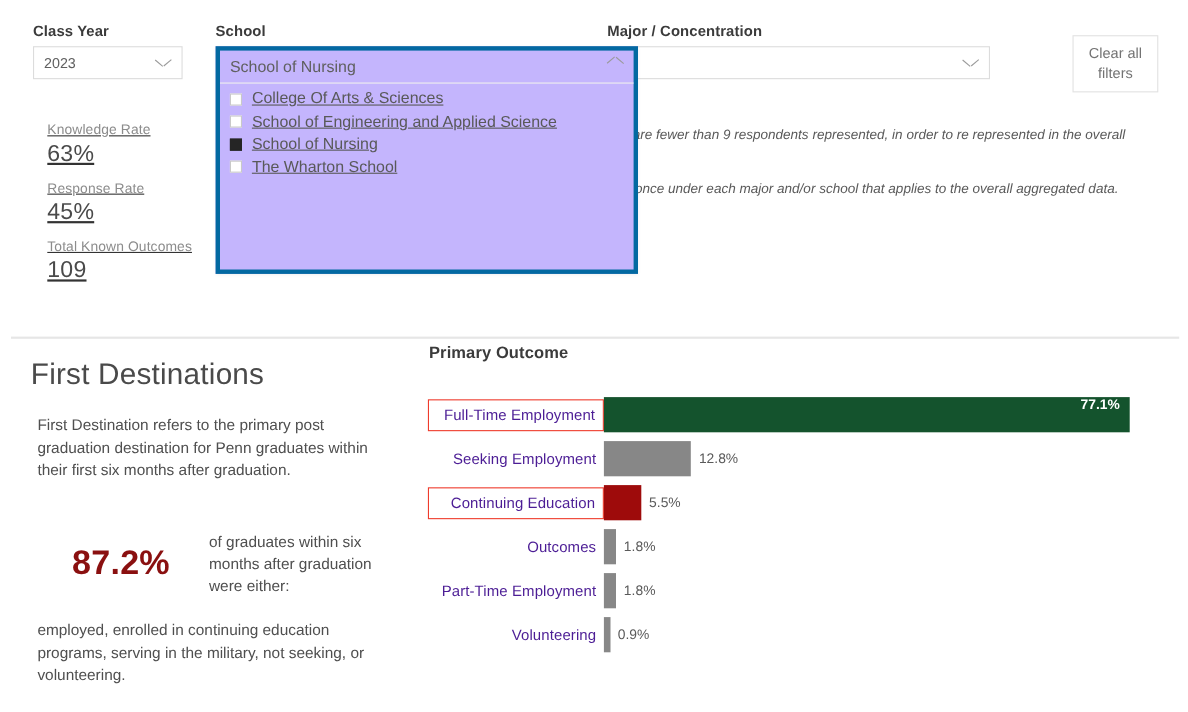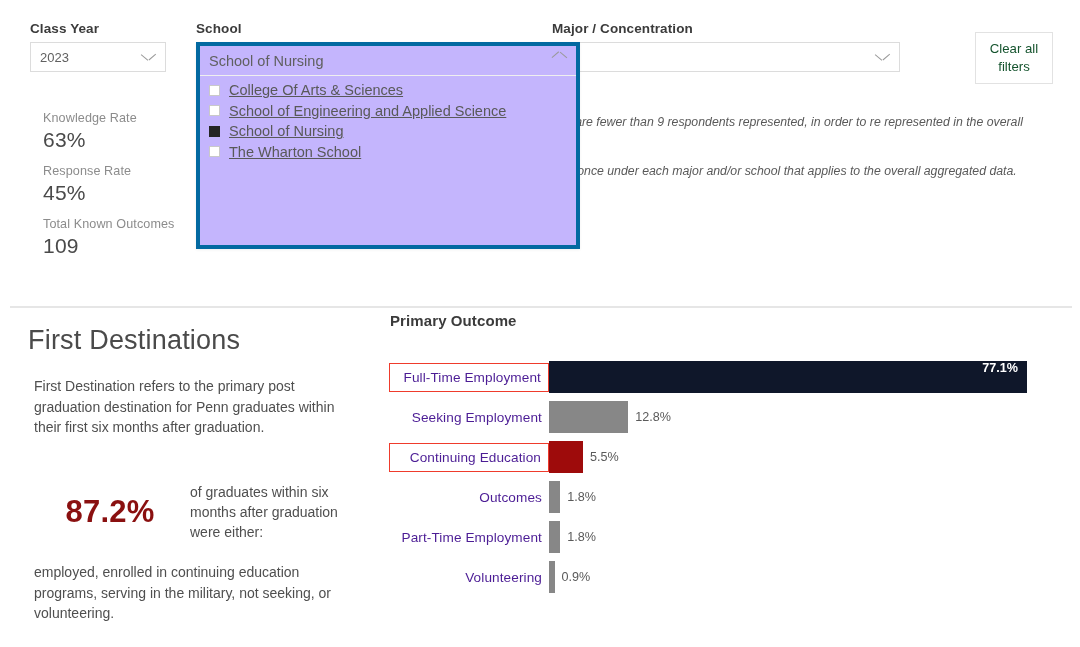--- a/index.html
+++ b/index.html
@@ -68,21 +68,21 @@
     background: #9a9a9a;
   }
   .chev::before { left: 0; transform: rotate(40deg); transform-origin: left center; }
   .chev::after  { right: 0; transform: rotate(-40deg); transform-origin: right center; }
   .chev.up::before { transform: rotate(-40deg); }
   .chev.up::after  { transform: rotate(40deg); }
 
   #classYearSelect { width: 136px; margin-top: 6px; }
 
   
-  .metrics { position: absolute; left: 43px; top: 111px; }
+  .metrics { position: absolute; left: 43px; top: 111px; text-decoration: underline; }
   .metric { margin-bottom: 12px; }
   .metric:last-child { margin-bottom: 12px; }
   .metric-label {
     font-size: 12.6px;
     color: #8c8c8c;
     letter-spacing: .1px;
     white-space: nowrap;
   }
   .metric-value {
     font-size: 21px;
@@ -147,21 +147,21 @@
     left: 975px; top: 32px;
     width: 78px; height: 52px;
     box-sizing: border-box;
     border: 1px solid #e2e2e2;
     background: #ffffff;
     display: flex;
     flex-direction: column;
     align-items: center;
     justify-content: center;
     font-size: 13.2px;
-    color: #14532d;
+    color: #737373;
     line-height: 18px;
     cursor: pointer;
   }
 
   
   .disclaimer {
     position: absolute;
     left: 392px; top: 113px;
     width: 640px;
     font-size: 12.3px;
@@ -385,21 +385,21 @@
 </div>
 
 <div class="chart-block">
   <h2 class="chart-title">Primary Outcome</h2>
   <div class="chart-rows" id="chartRows">
       <div class="bar-row">
         <div class="bar-label-wrap highlighted" style="border-color: rgb(239, 59, 44);">
           <span class="bar-label">Full-Time Employment</span>
         </div>
         <div class="bar-area">
-          <div class="bar" style="width: 478px; background: #0f172a; position: relative;">
+          <div class="bar" style="width: 478px; background: #14532d; position: relative;">
             <span class="bar-val inside">77.1%</span>
           </div>
         </div>
       </div>
       <div class="bar-row">
         <div class="bar-label-wrap">
           <span class="bar-label">Seeking Employment</span>
         </div>
         <div class="bar-area">
           <div class="bar" style="width: 79.3567px; background: rgb(135, 135, 135);"></div>

